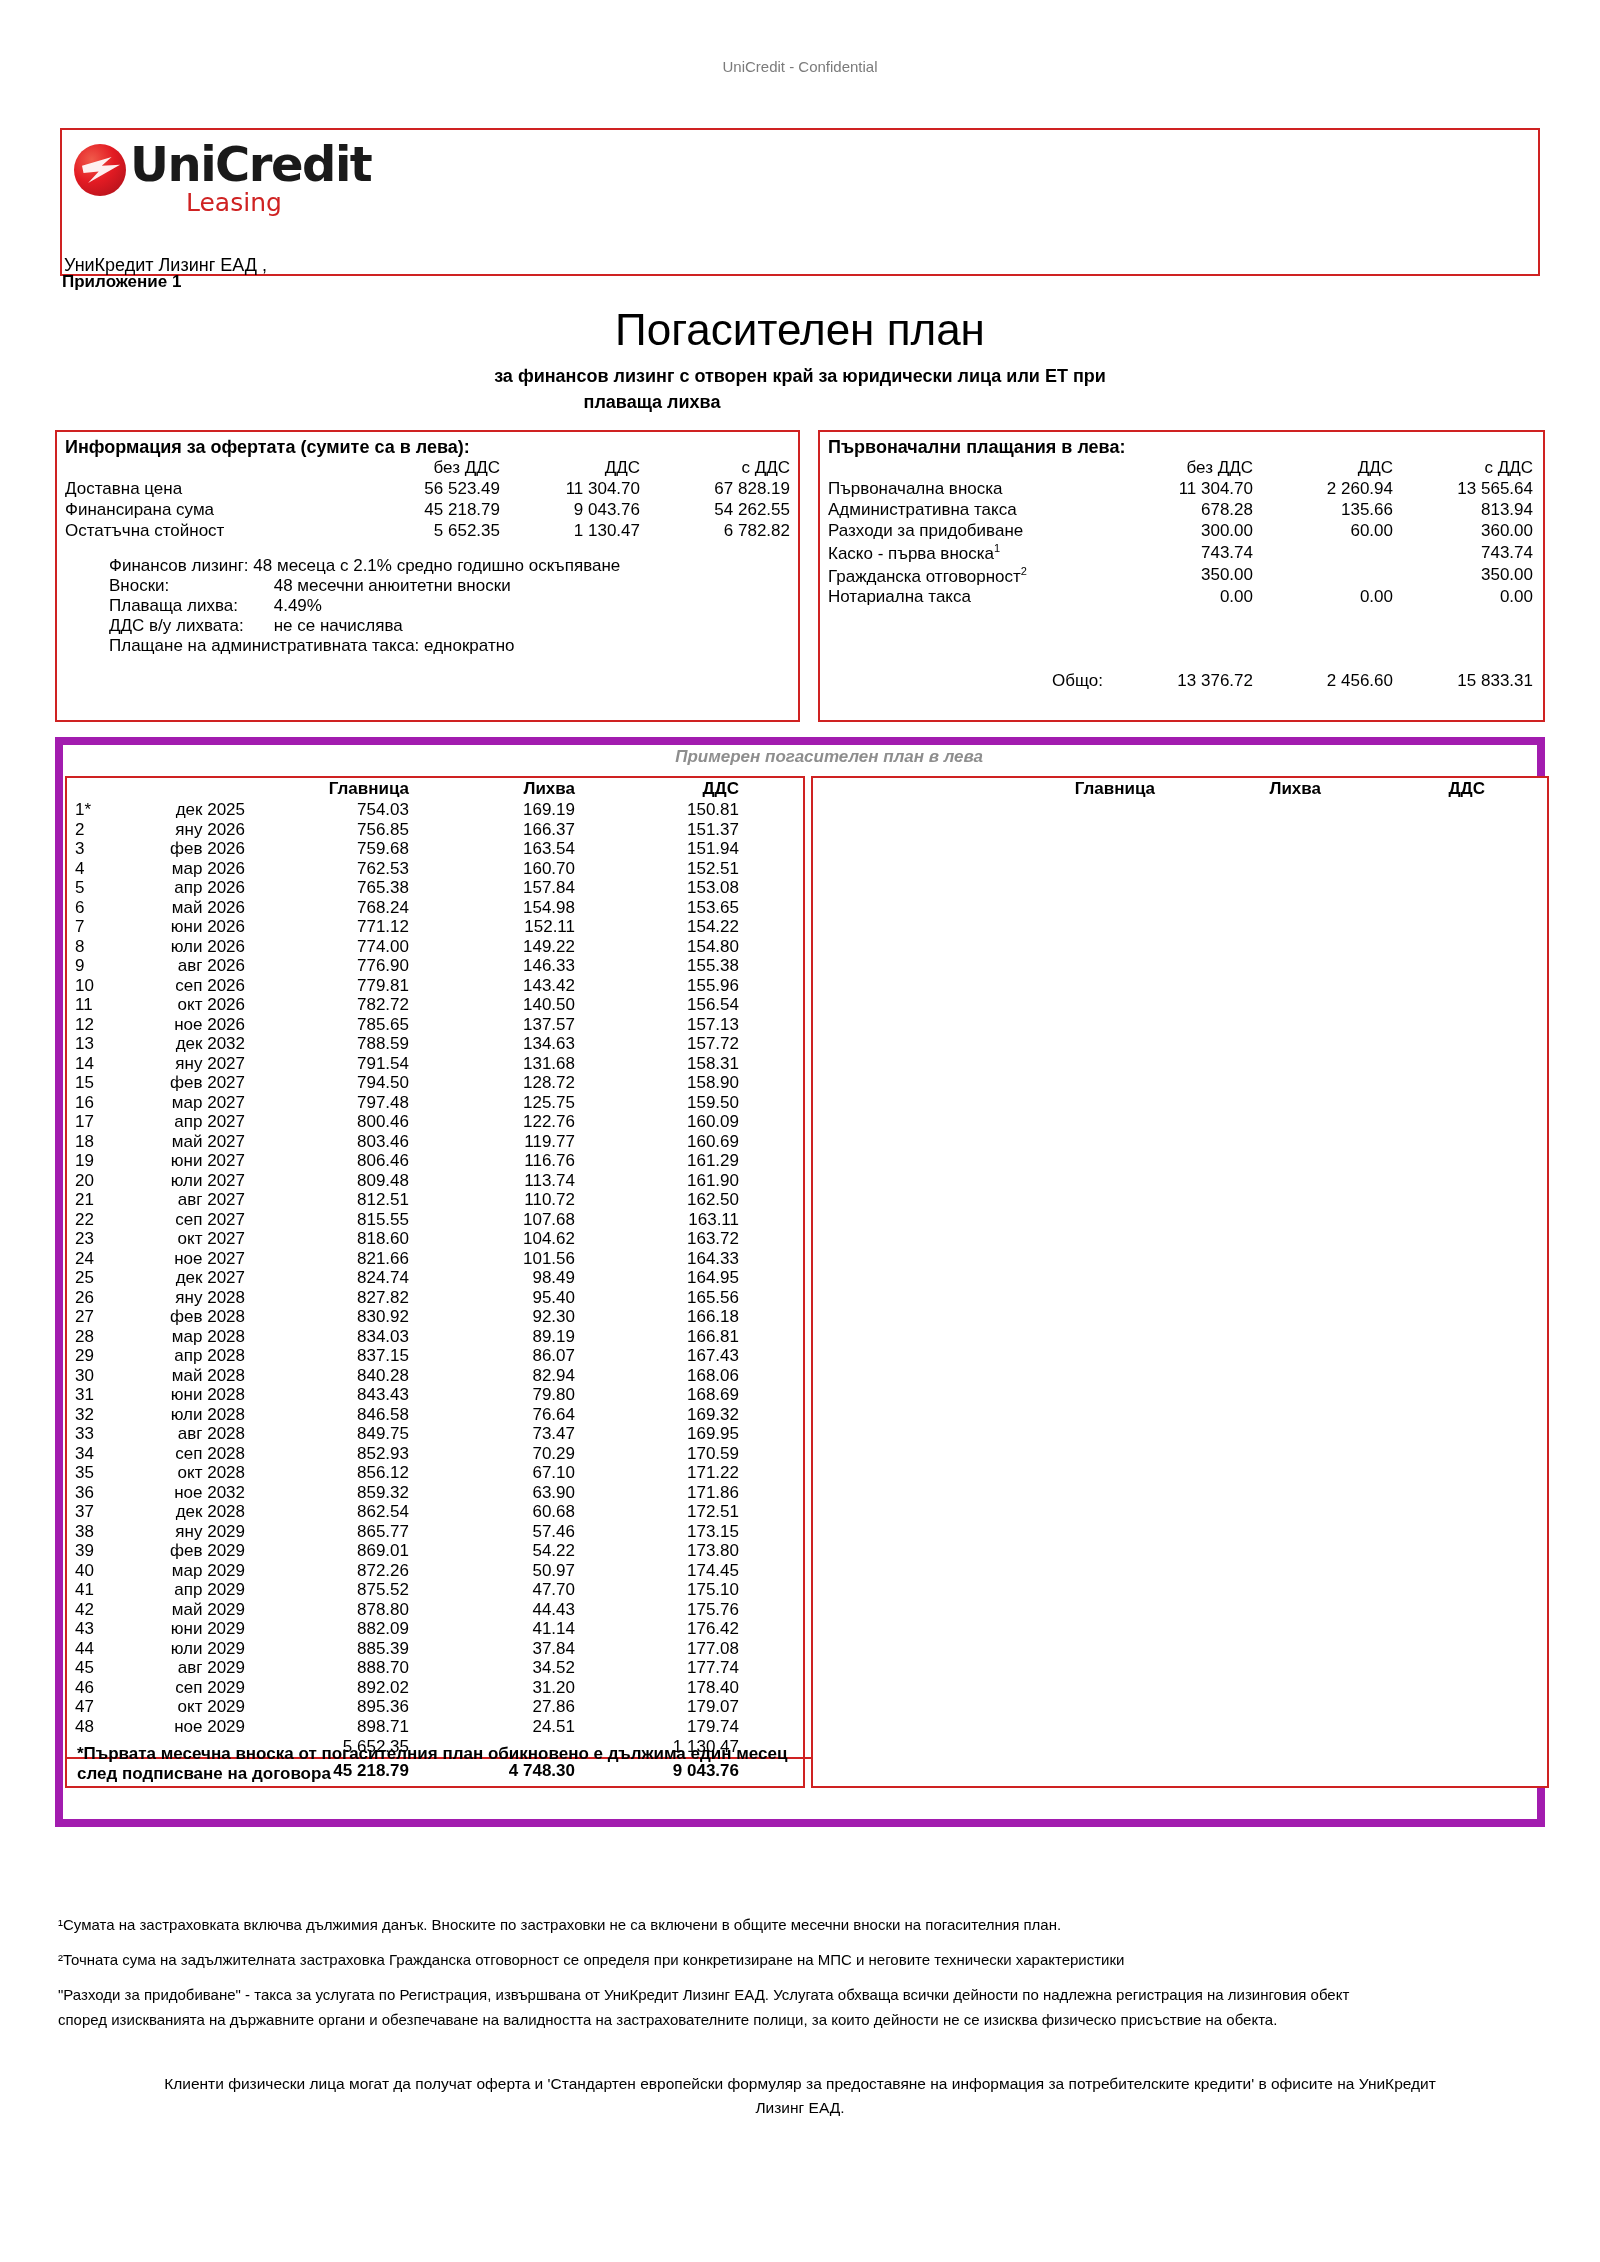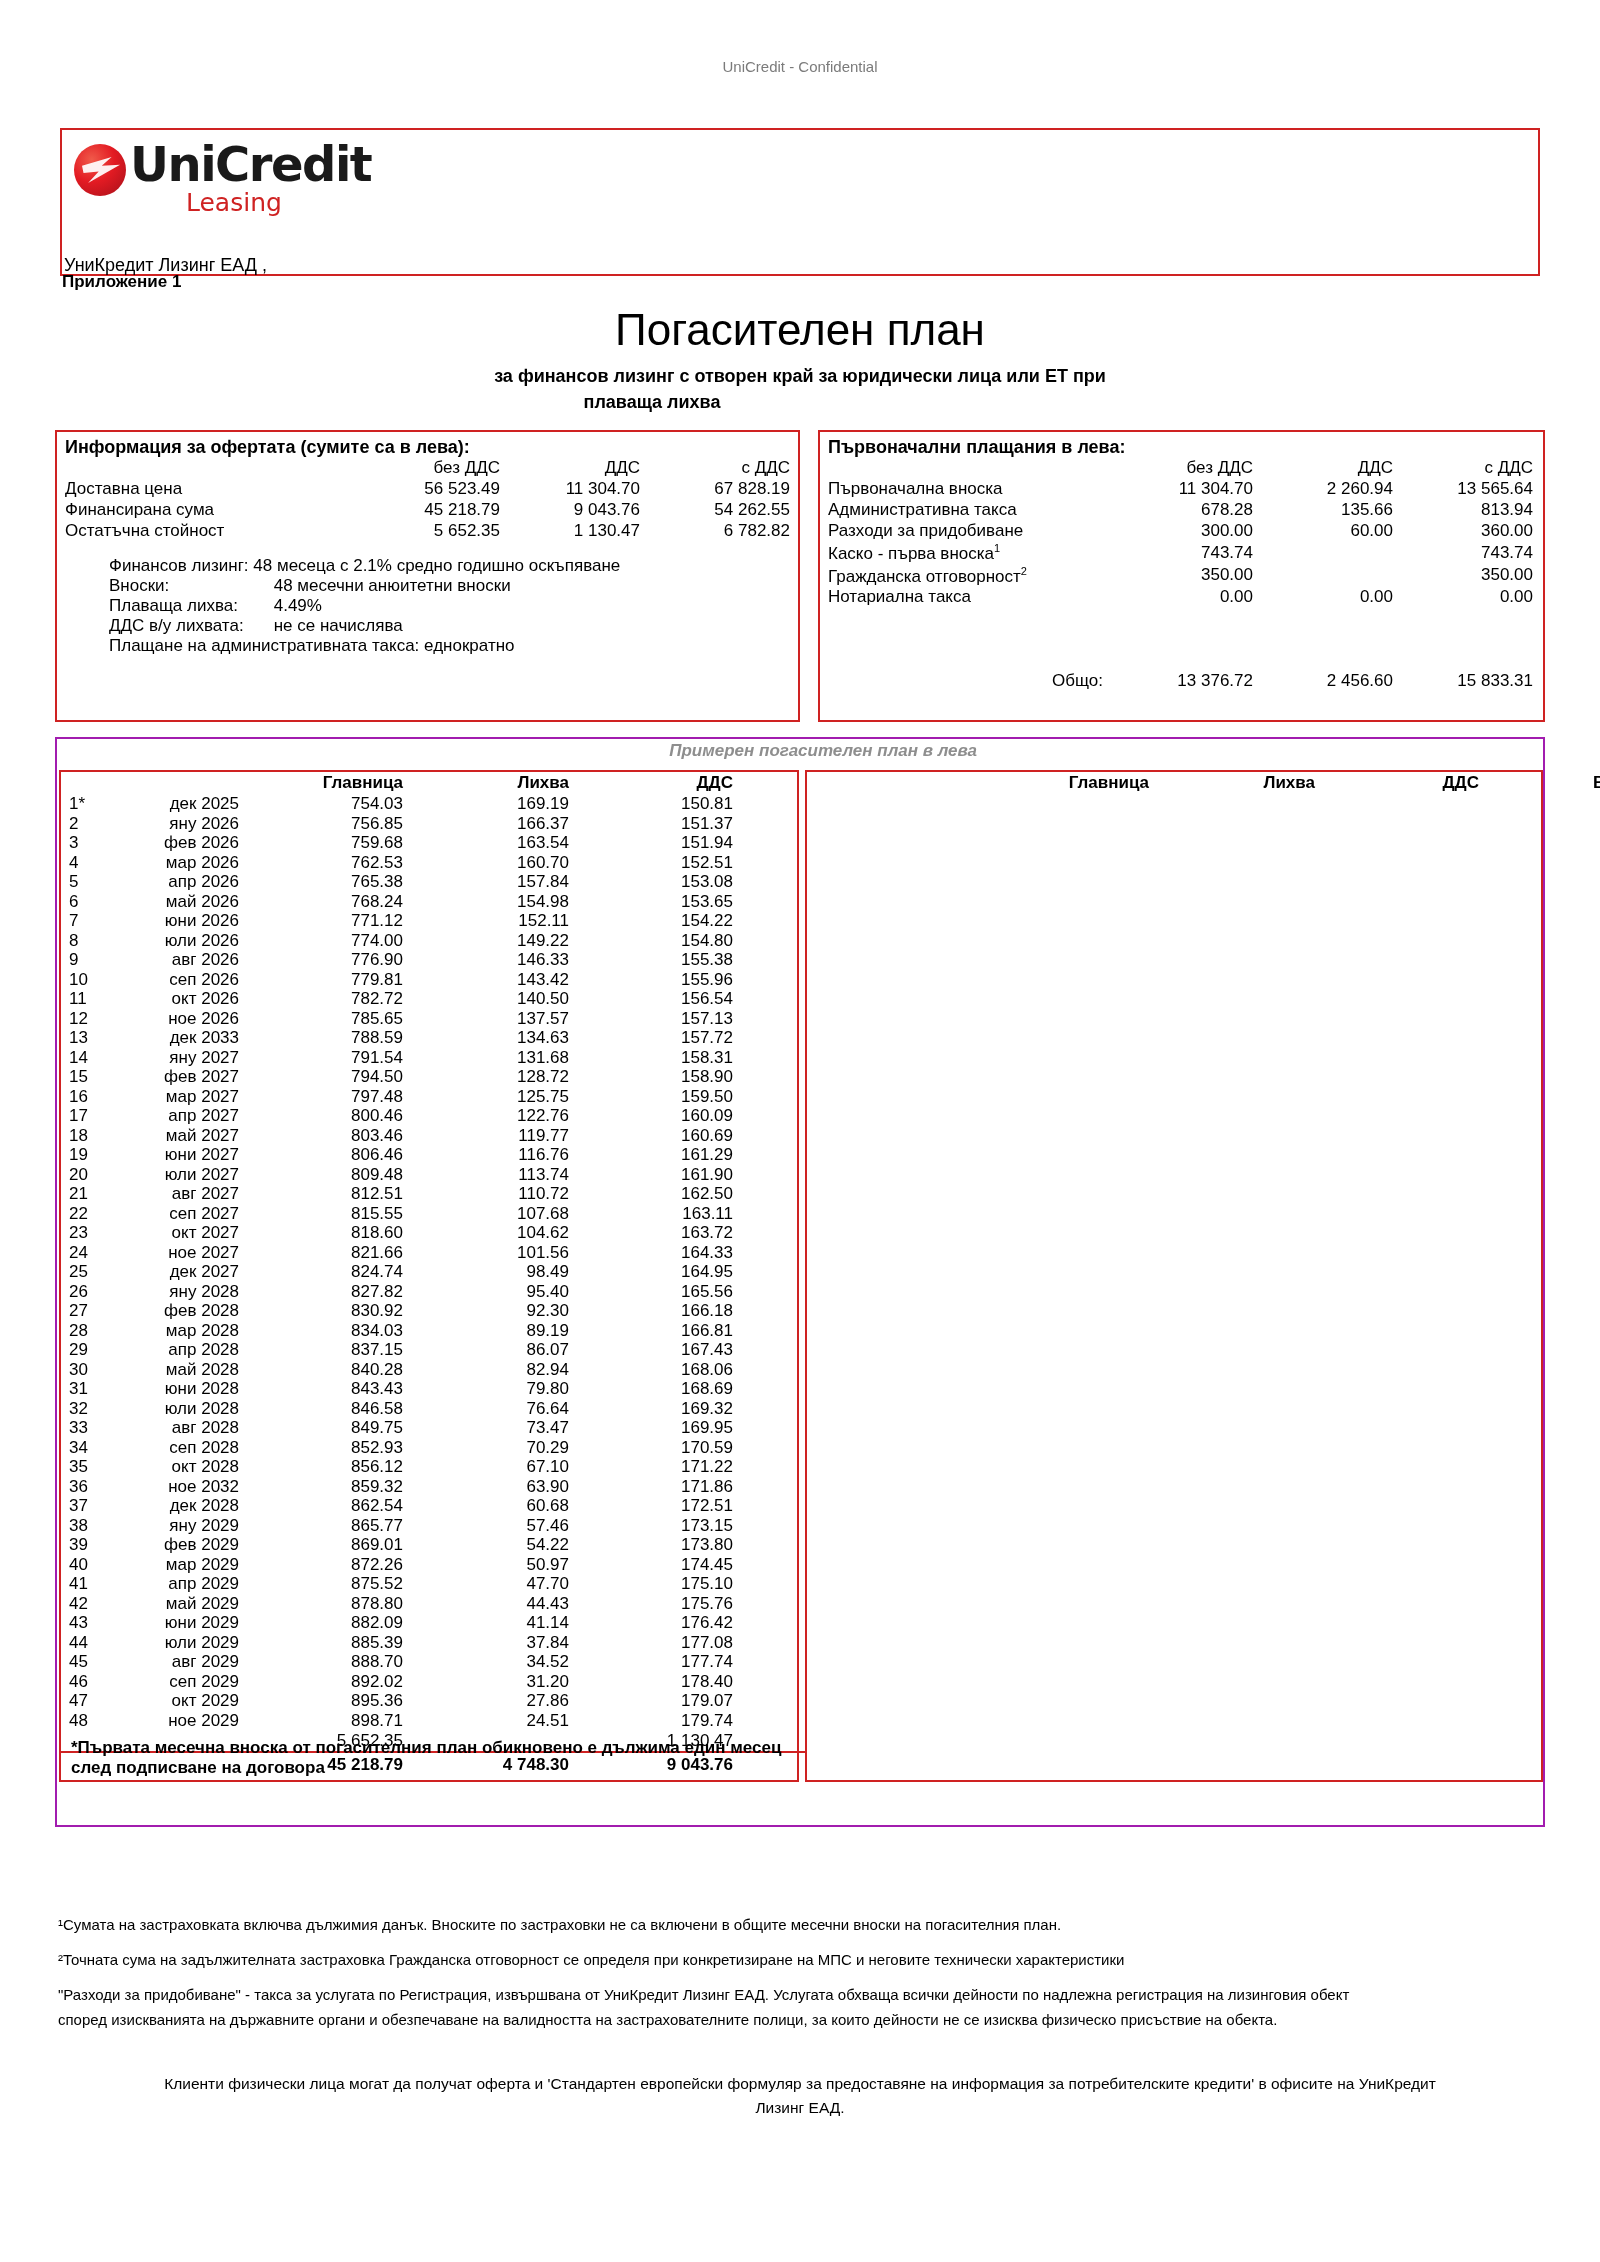--- a/index.html
+++ b/index.html
@@ -199,21 +199,21 @@
 
   sup { font-size: 11px; }
 
   
   #schedule-outer {
     position: absolute;
     left: 55px;
     top: 737px;
     width: 1490px;
     height: 1090px;
-    border: 2px solid #a21caf;
+    border: 8px solid #a21caf;
     box-sizing: border-box;
     background: #ffffff;
   }
   .schedule-caption {
     position: absolute;
     left: 0;
     top: 2px;
     width: 920px;
     text-align: right;
     font-size: 17px;
@@ -545,21 +545,21 @@
             <tr>
               <td class="c-no">12</td>
               <td class="c-date">ное 2026</td>
               <td class="c-prin">785.65</td>
               <td class="c-int">137.57</td>
               <td class="c-vat2">157.13</td>
               <td class="c-inst">1 080.35</td>
             </tr>
             <tr>
               <td class="c-no">13</td>
-              <td class="c-date">дек 2033</td>
+              <td class="c-date">дек 2032</td>
               <td class="c-prin">788.59</td>
               <td class="c-int">134.63</td>
               <td class="c-vat2">157.72</td>
               <td class="c-inst">1 080.94</td>
             </tr>
             <tr>
               <td class="c-no">14</td>
               <td class="c-date">яну 2027</td>
               <td class="c-prin">791.54</td>
               <td class="c-int">131.68</td>

